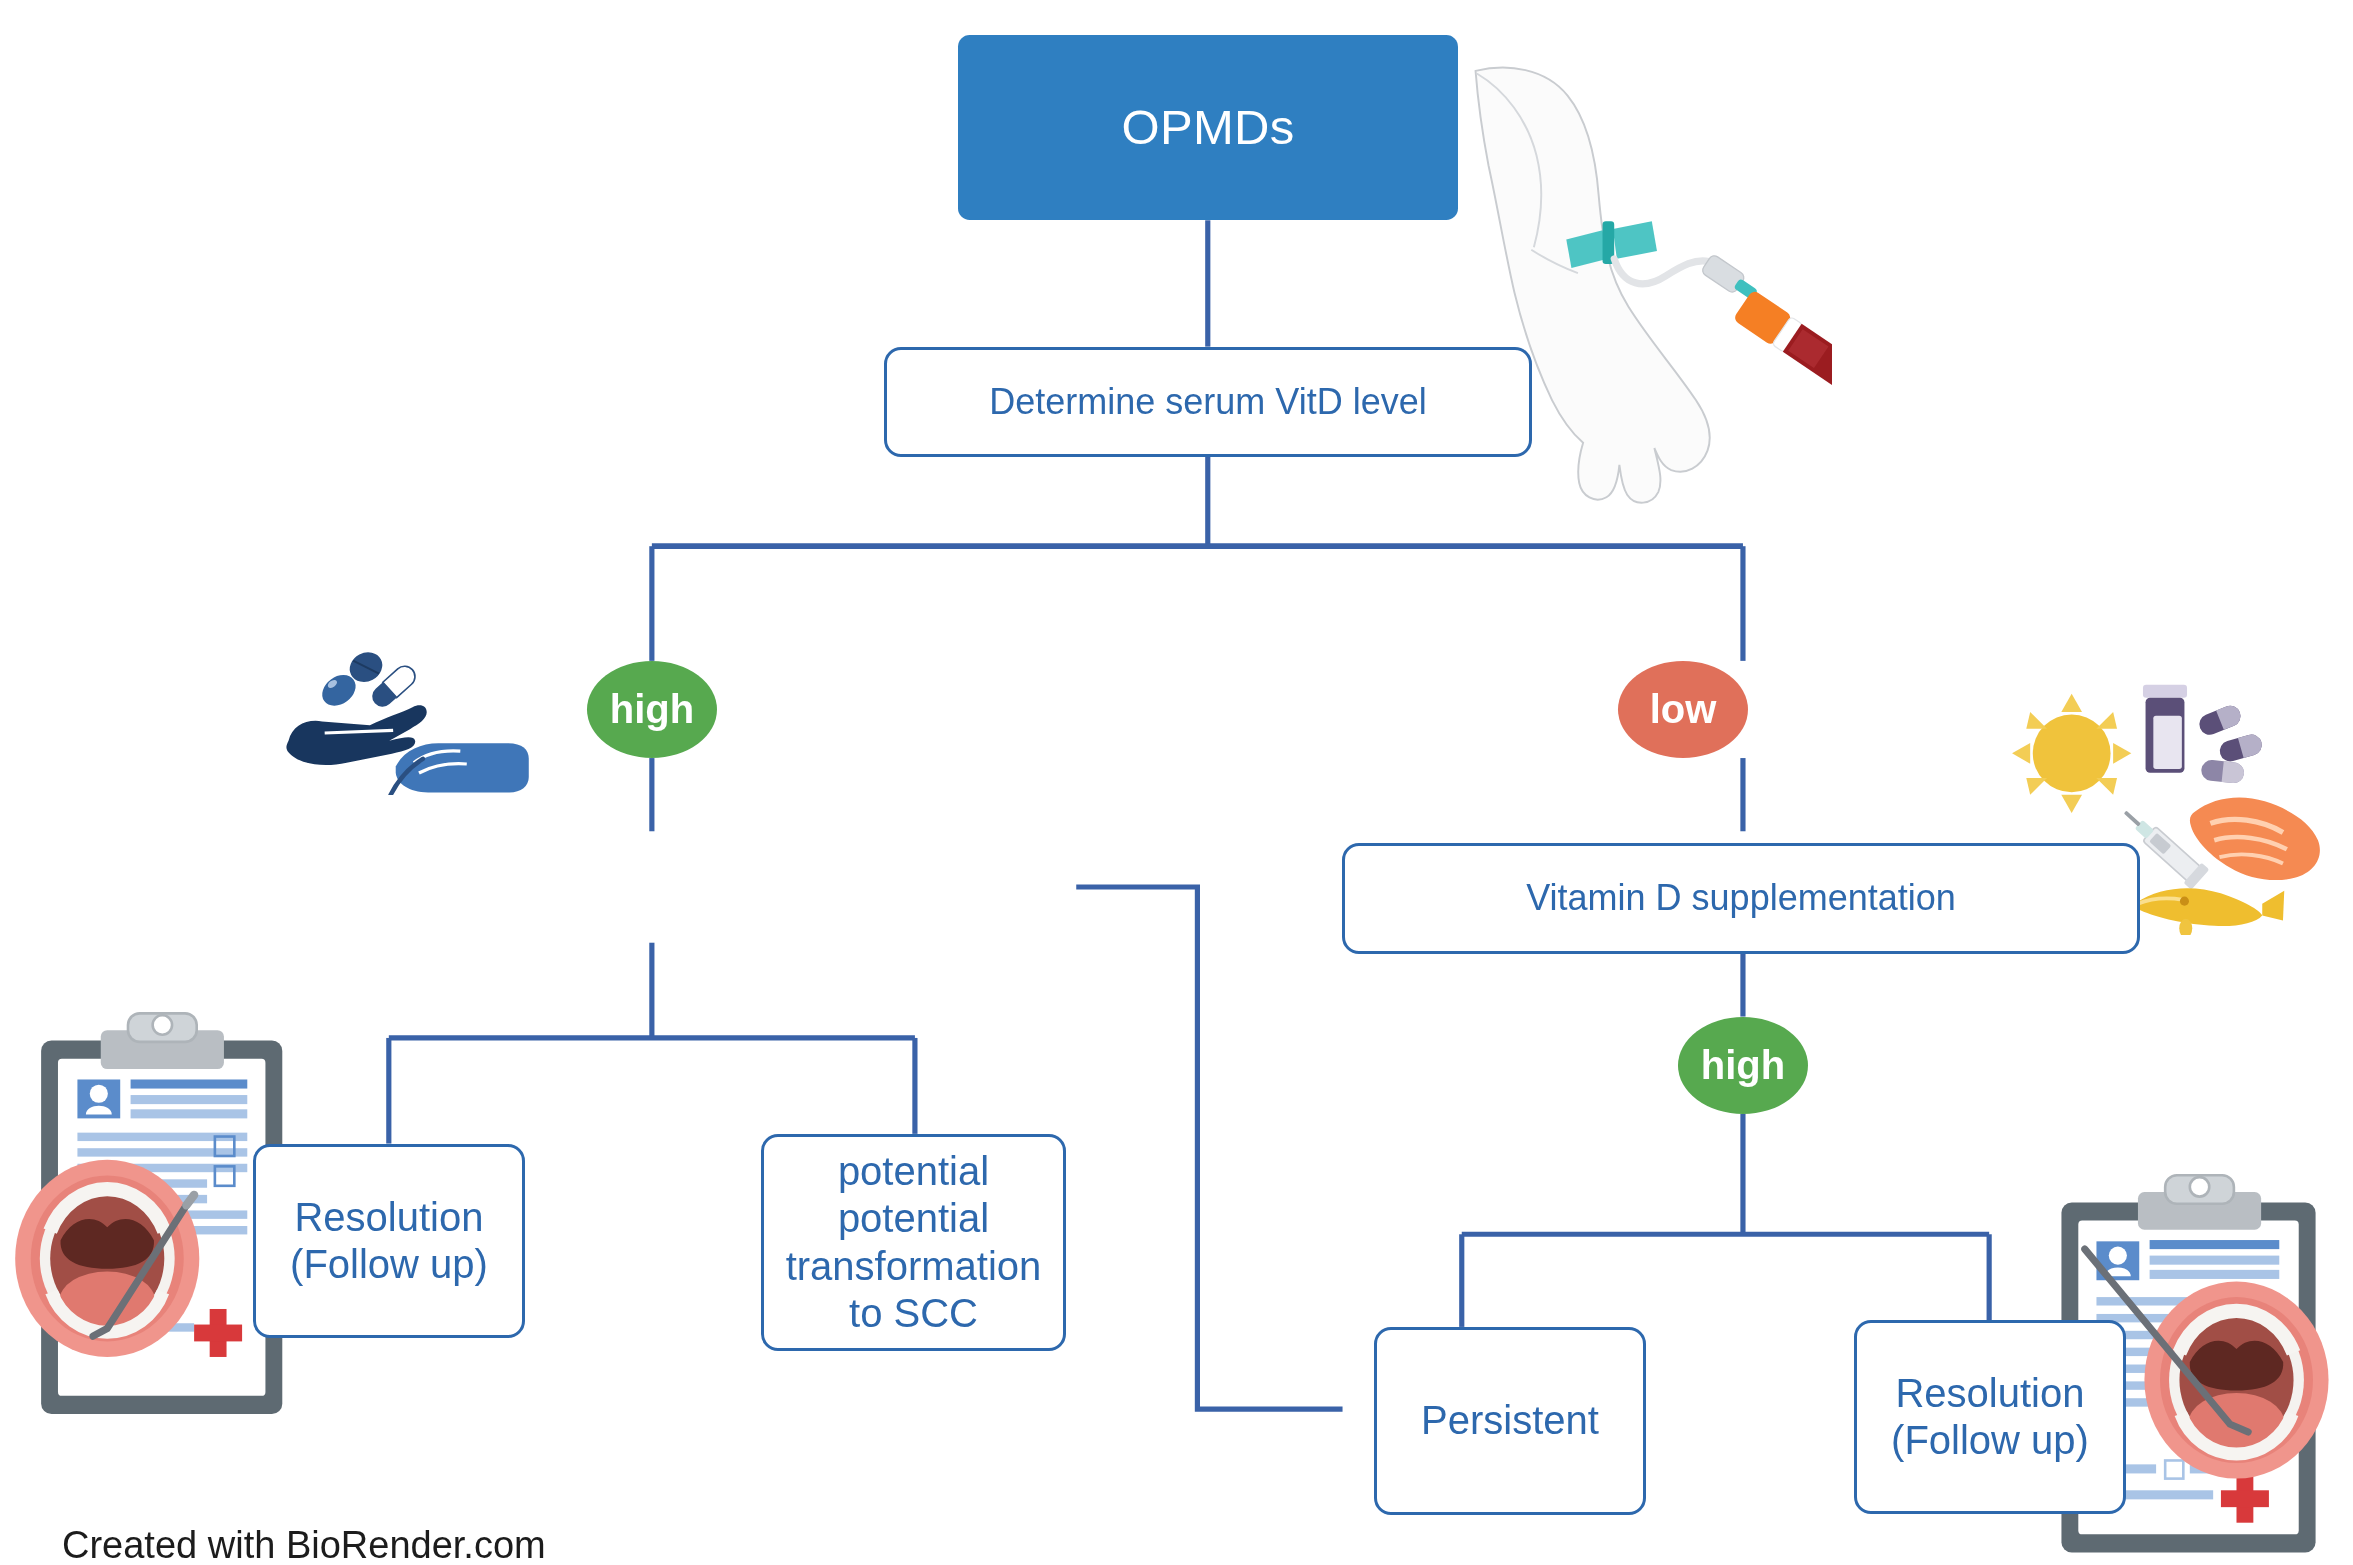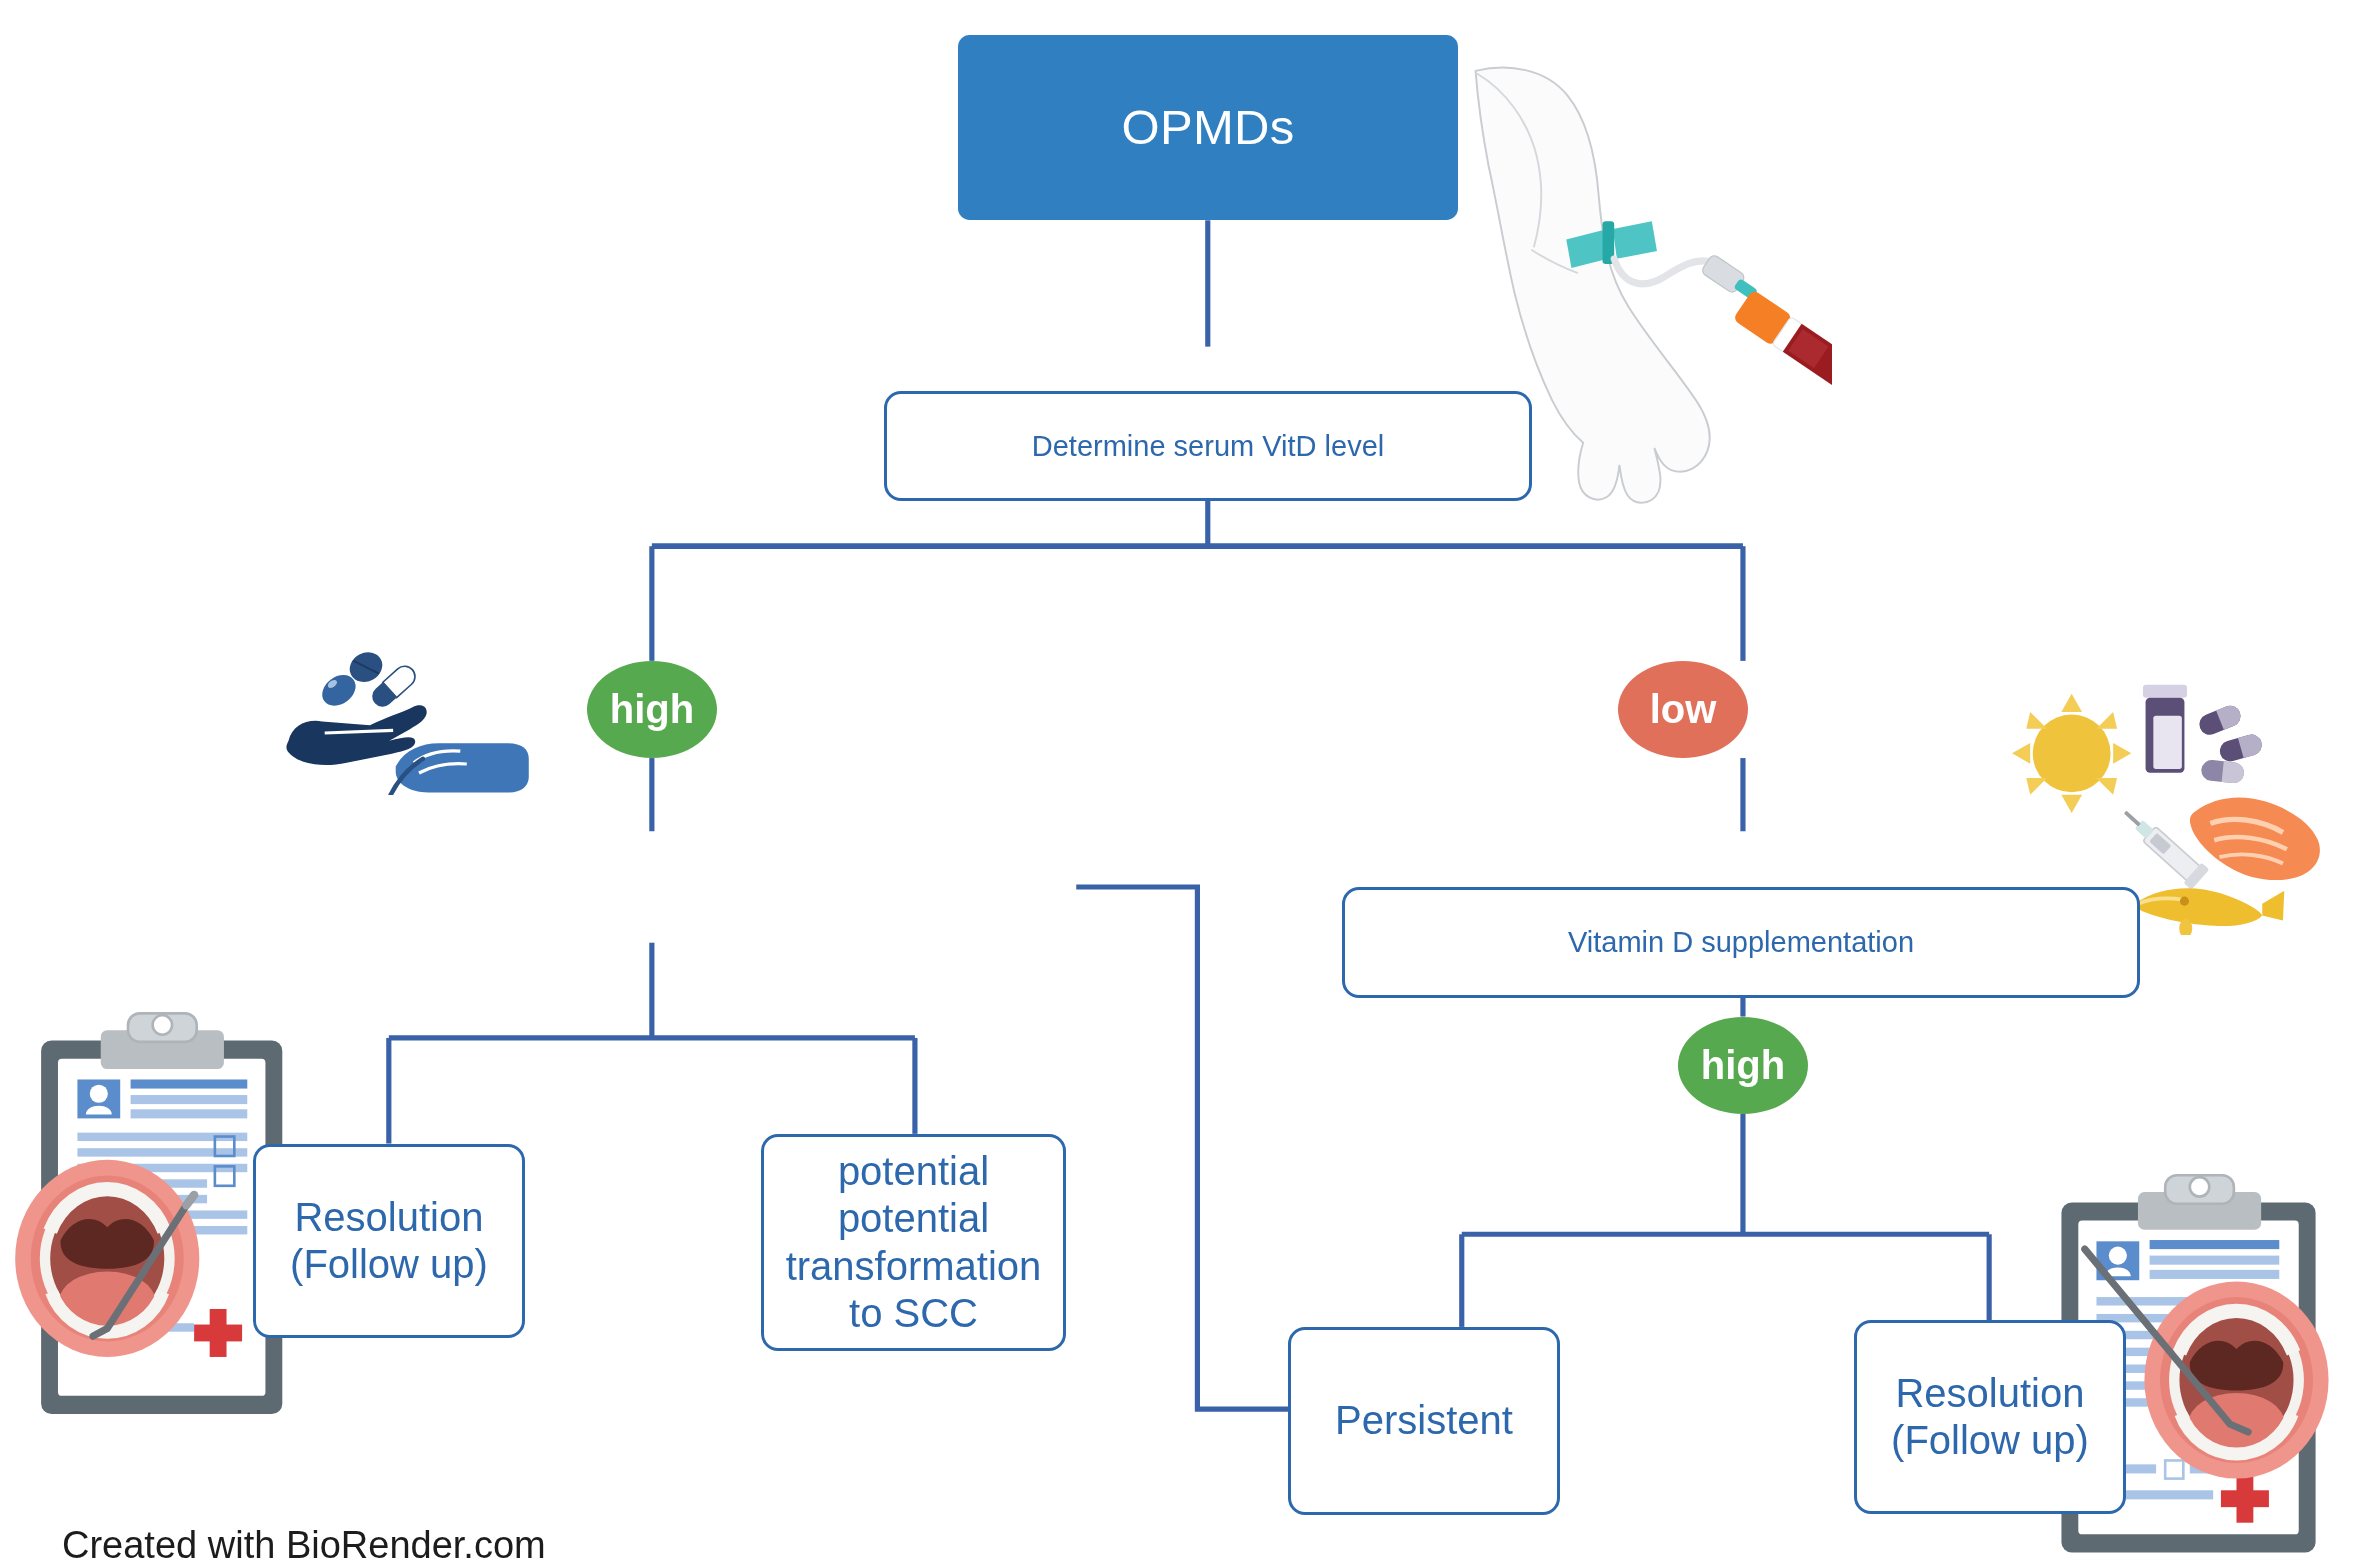--- a/index.html
+++ b/index.html
@@ -40,21 +40,21 @@
   }
   .node.root {
     background: #2f7fc1;
     border: none;
     border-radius: 11.7px;
     color: #ffffff;
     font-weight: normal;
     font-size: 49px;
     letter-spacing: 0.3px;
   }
-  .node.process { font-size: 29px; margin-top: 44px; }
+  .node.process { font-size: 36px; }
   .node.outcome { font-size: 40px; }
 
   
   .decision {
     position: absolute;
     display: flex;
     align-items: center;
     justify-content: center;
     border-radius: 50%;
     color: #ffffff;
@@ -381,21 +381,21 @@
     <span>potential</span>
     <span>potential</span>
     <span>transformation</span>
     <span>to SCC</span>
   </div>
 
   <div class="decision high" style="left:1678px; top:1017px; width:130px; height:97px;">
     <span>high</span>
   </div>
 
-  <div class="node outcome" style="left:1288px; top:1327px; width:272px; height:188px;">
+  <div class="node outcome" style="left:1374px; top:1327px; width:272px; height:188px;">
     <span>Persistent</span>
   </div>
 
   <div class="node outcome" style="left:1854px; top:1320px; width:272px; height:194px; flex-direction:column;">
     <span>Resolution</span>
     <span>(Follow up)</span>
   </div>
 
   <div class="footer">Created with BioRender.com</div>
 

